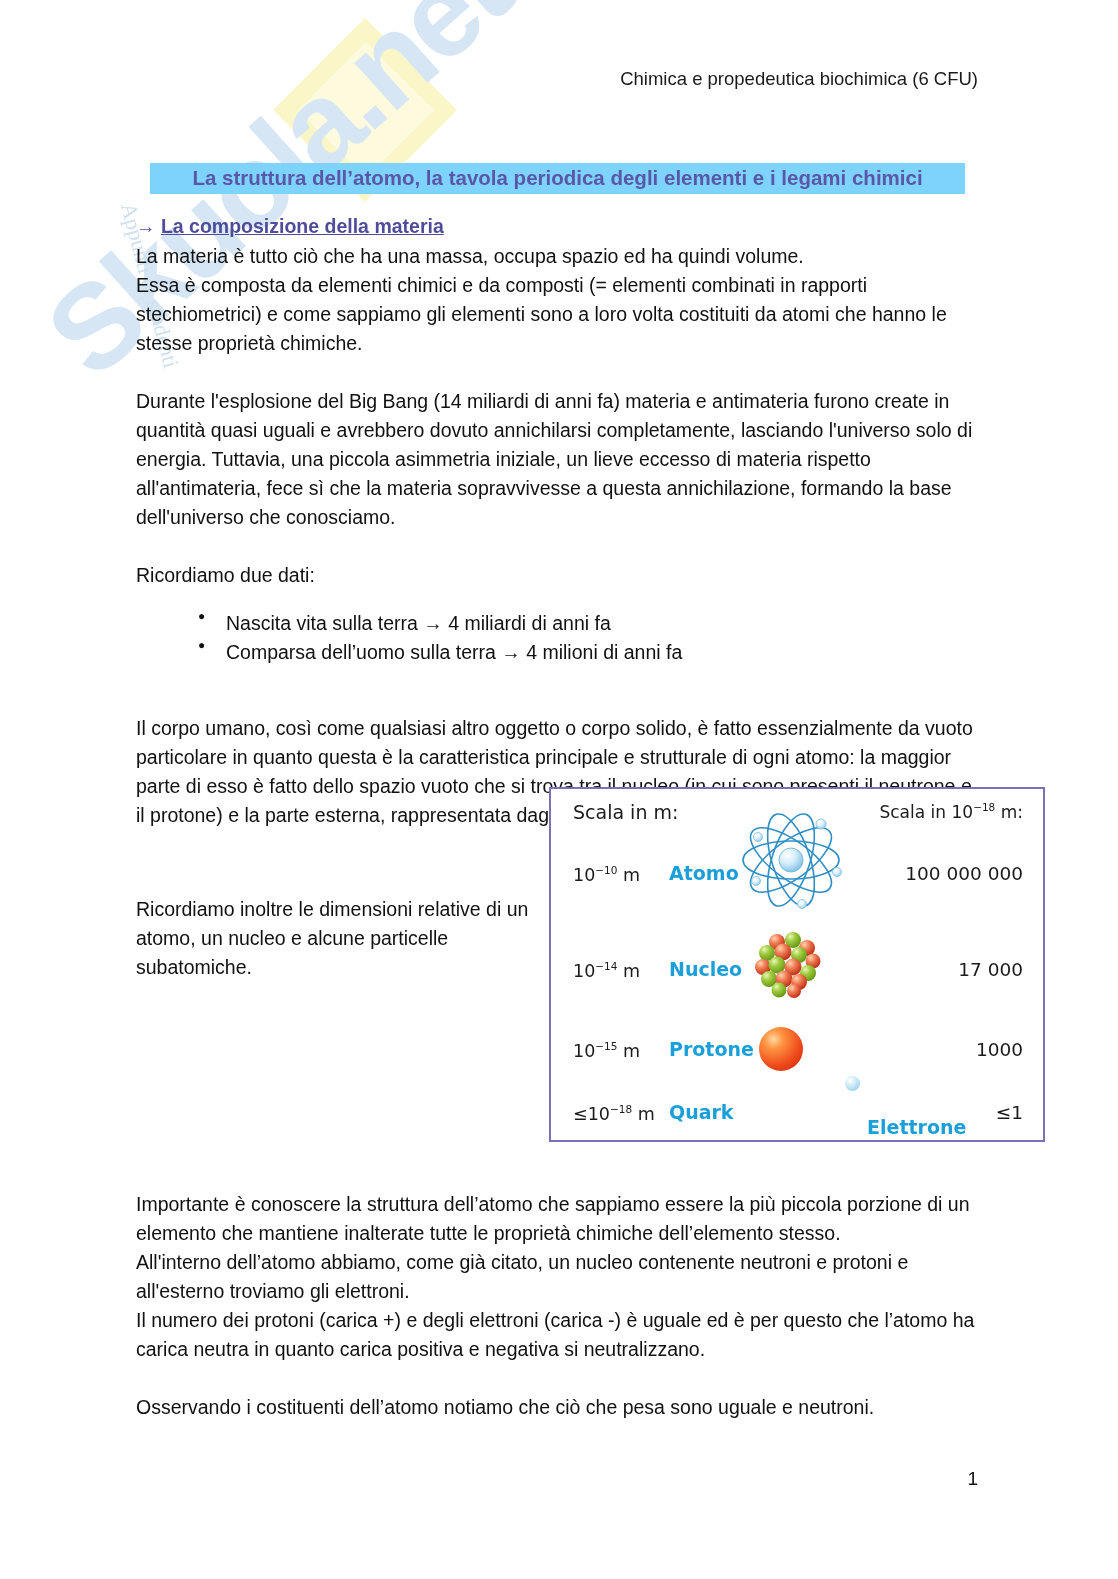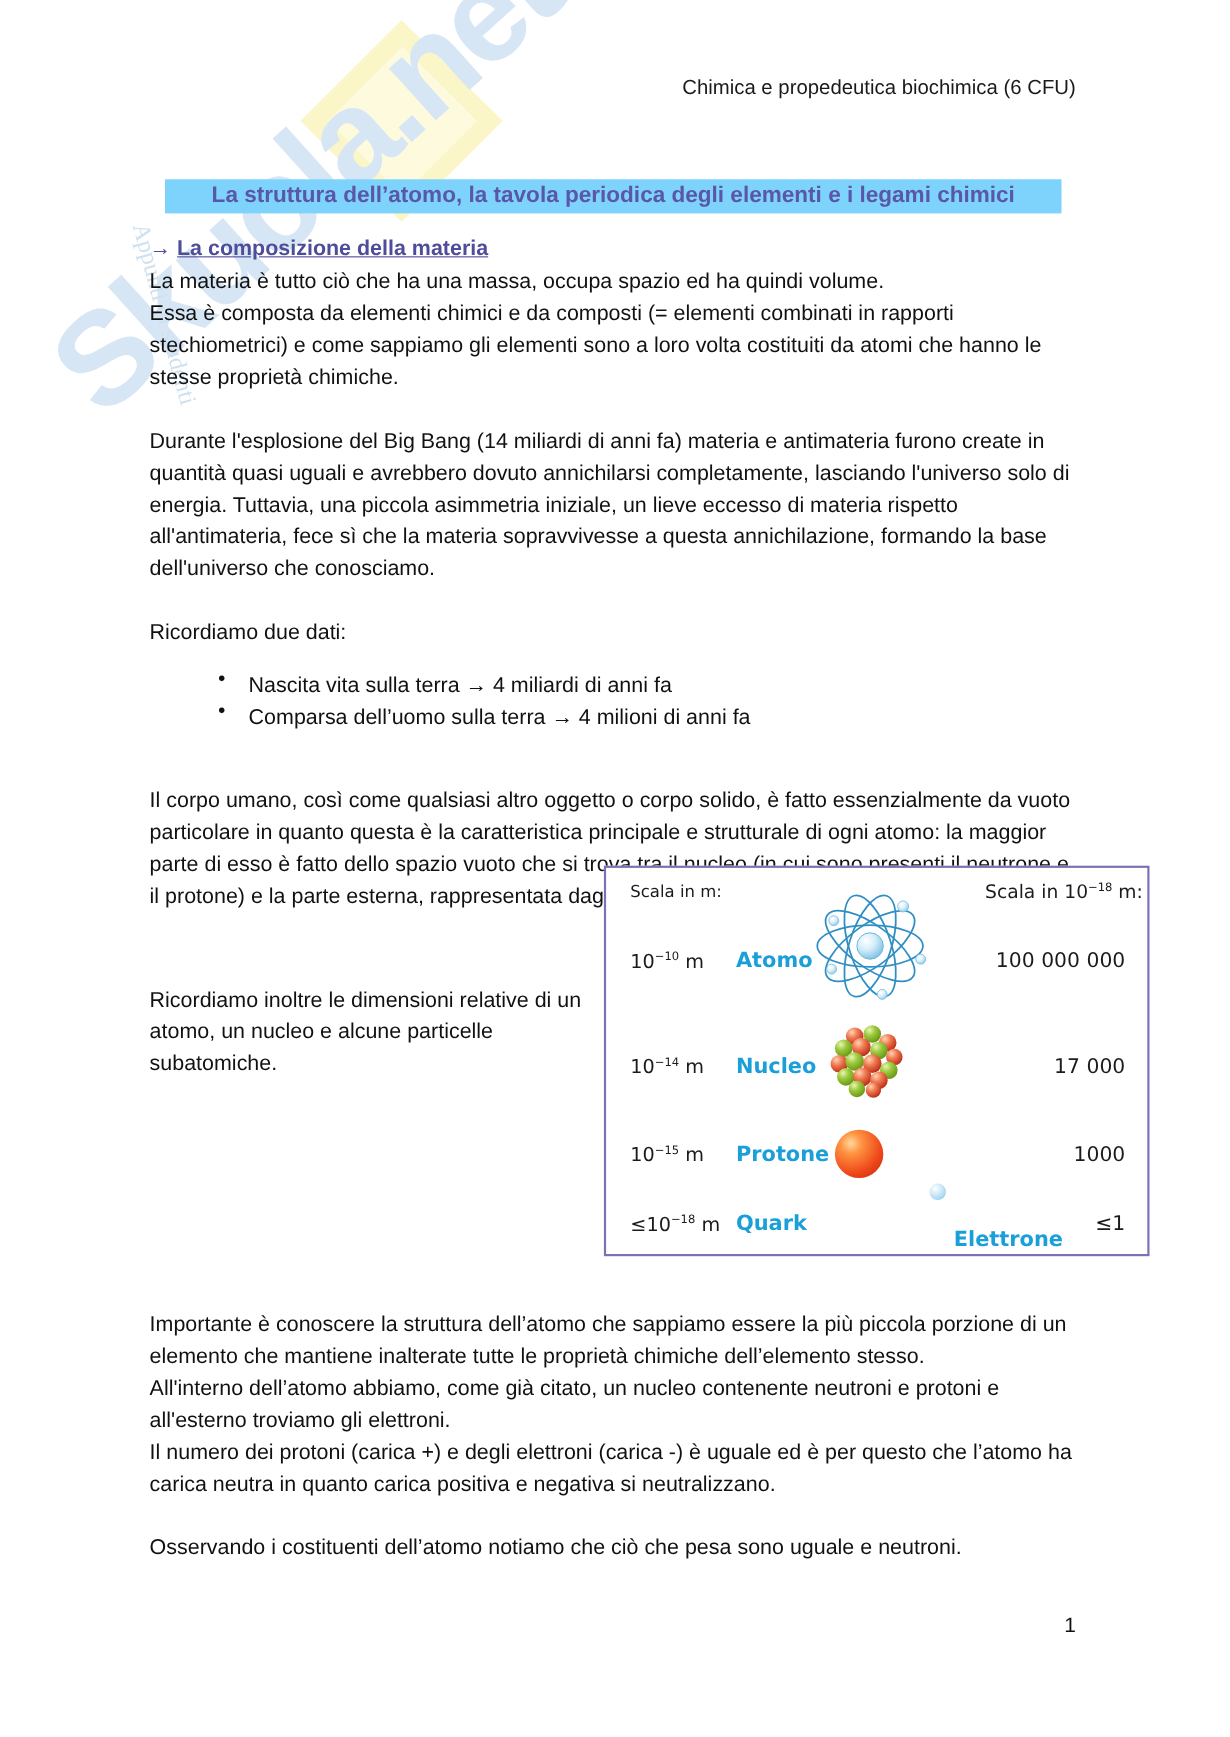--- a/index.html
+++ b/index.html
@@ -181,26 +181,26 @@
     height: 355px;
     border: 2px solid #7a72b5;
     background: #ffffff;
     box-sizing: border-box;
     font-family: "DejaVu Sans", sans-serif;
   }
   .fig-head-left {
     position: absolute;
     left: 22px;
     top: 12px;
-    font-size: 15px;
+    font-size: 19px;
     color: #1b1b1b;
   }
   .fig-head-right {
     position: absolute;
-    right: 4px;
+    right: 20px;
     top: 12px;
     font-size: 17px;
     color: #1b1b1b;
     white-space: nowrap;
   }
   sup.sc { font-size: 10.5px; vertical-align: super; }
 
   .fig-row {
     position: absolute;
     left: 0;

